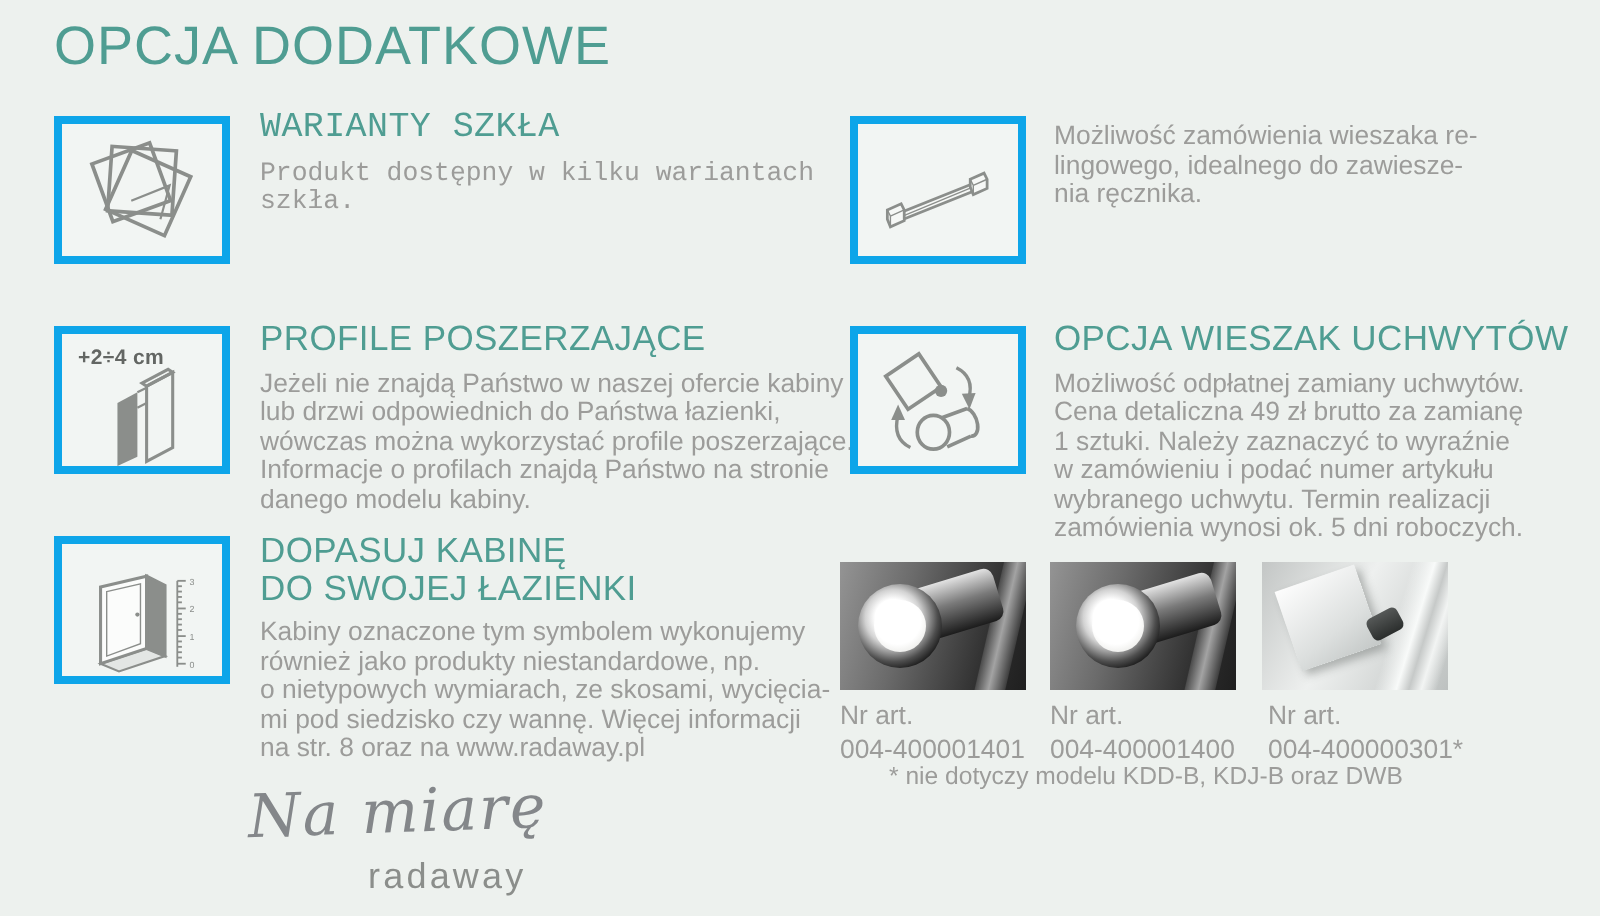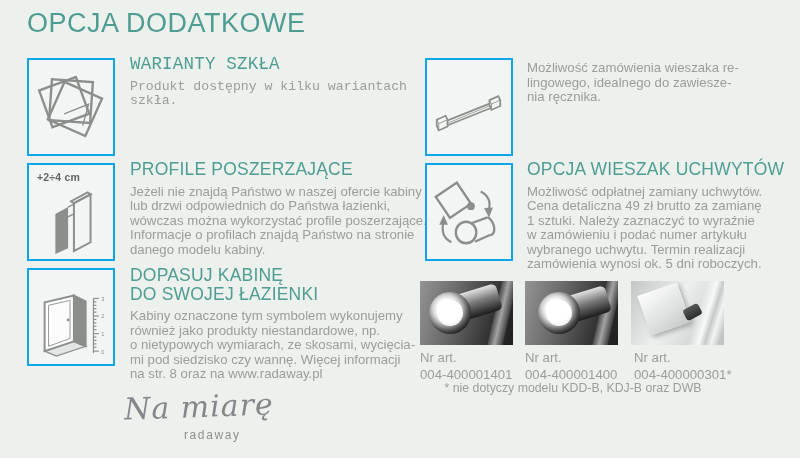--- a/index.html
+++ b/index.html
@@ -7,22 +7,22 @@
     --txt:#9c9c9a;
     --stroke:#8b8e8b;
     --pagebg:#edf1ee;
     --boxbg:#f2f5f3;
   }
   html,body{margin:0;padding:0;}
   body{font-family:"Liberation Sans","DejaVu Sans",sans-serif;background:#ffffff;}
   .page{position:relative;width:800px;height:458px;background:var(--pagebg);overflow:hidden;}
   .title{position:absolute;left:27px;top:8px;margin:0;font-size:27px;line-height:30px;
          font-weight:400;color:var(--accent);letter-spacing:0.5px;}
-  .iconbox{position:absolute;width:88px;height:98px;box-sizing:border-box;
-           background:var(--boxbg);border:2px solid #0ea5e9;}
+  .iconbox{position:absolute;width:88px;height:74px;box-sizing:border-box;
+           background:var(--boxbg);border:4px solid #0ea5e9;}
   .iconbox svg{display:block;width:100%;height:100%;}
   .icon-label{position:absolute;left:8px;top:6px;font-size:10.5px;font-weight:bold;color:#636663;letter-spacing:0.2px;}
   .section-text{position:absolute;}
   .section-text h2{margin:0;font-size:17.5px;line-height:18.5px;font-weight:400;color:var(--accent);
                    letter-spacing:0.2px;white-space:pre-line;}
   .section-text p{margin:6px 0 0;font-size:13.2px;line-height:14.6px;color:var(--txt);white-space:pre-line;}
   .photo{position:absolute;width:93px;height:64px;overflow:hidden;}
   .photo *{position:absolute;}
   .photo-dark{background:linear-gradient(105deg,#949494 0%,#6b6b6b 35%,#2c2c2c 80%,#1f1f1f 100%);}
   .glass-stripe{right:4px;top:-12px;width:15px;height:95px;
@@ -39,21 +39,21 @@
            box-shadow:2px 3px 4px rgba(60,65,63,.35);}
   .diamond-knob{left:53px;top:25px;width:17px;height:12px;border-radius:3px;transform:rotate(-28deg);
                 background:linear-gradient(180deg,#565958,#2b2e2d);}
   .light-stripe{right:-2px;top:-8px;width:30px;height:90px;transform:rotate(17deg);
                 background:linear-gradient(90deg,rgba(255,255,255,0) 0%,#f8faf9 35%,#c6c9c8 55%,#f2f4f3 75%,rgba(255,255,255,0) 100%);}
   .product-label{position:absolute;font-size:13.2px;line-height:17px;color:var(--txt);}
   .footnote{position:absolute;left:420px;top:381px;width:306px;text-align:center;
             font-size:12.3px;color:var(--txt);}
   .logo-script{position:absolute;left:124px;top:389px;font-family:"DejaVu Serif","Liberation Serif",serif;
                font-style:italic;font-size:30px;color:#84878a;letter-spacing:1px;transform:rotate(-2deg);}
-  .logo-brand{position:absolute;left:184px;top:428px;font-size:12px;color:#8b8e8b;letter-spacing:1.6px;}
+  .logo-brand{position:absolute;left:184px;top:428px;font-size:18px;color:#8b8e8b;letter-spacing:1.6px;}
 </style>
 </head>
 <body>
 
 <div class="page">
 
   <h1 class="title">OPCJA DODATKOWE</h1>
 
   <div class="iconbox" style="left:27px;top:58px;">
     <svg viewBox="0 0 86 86">

